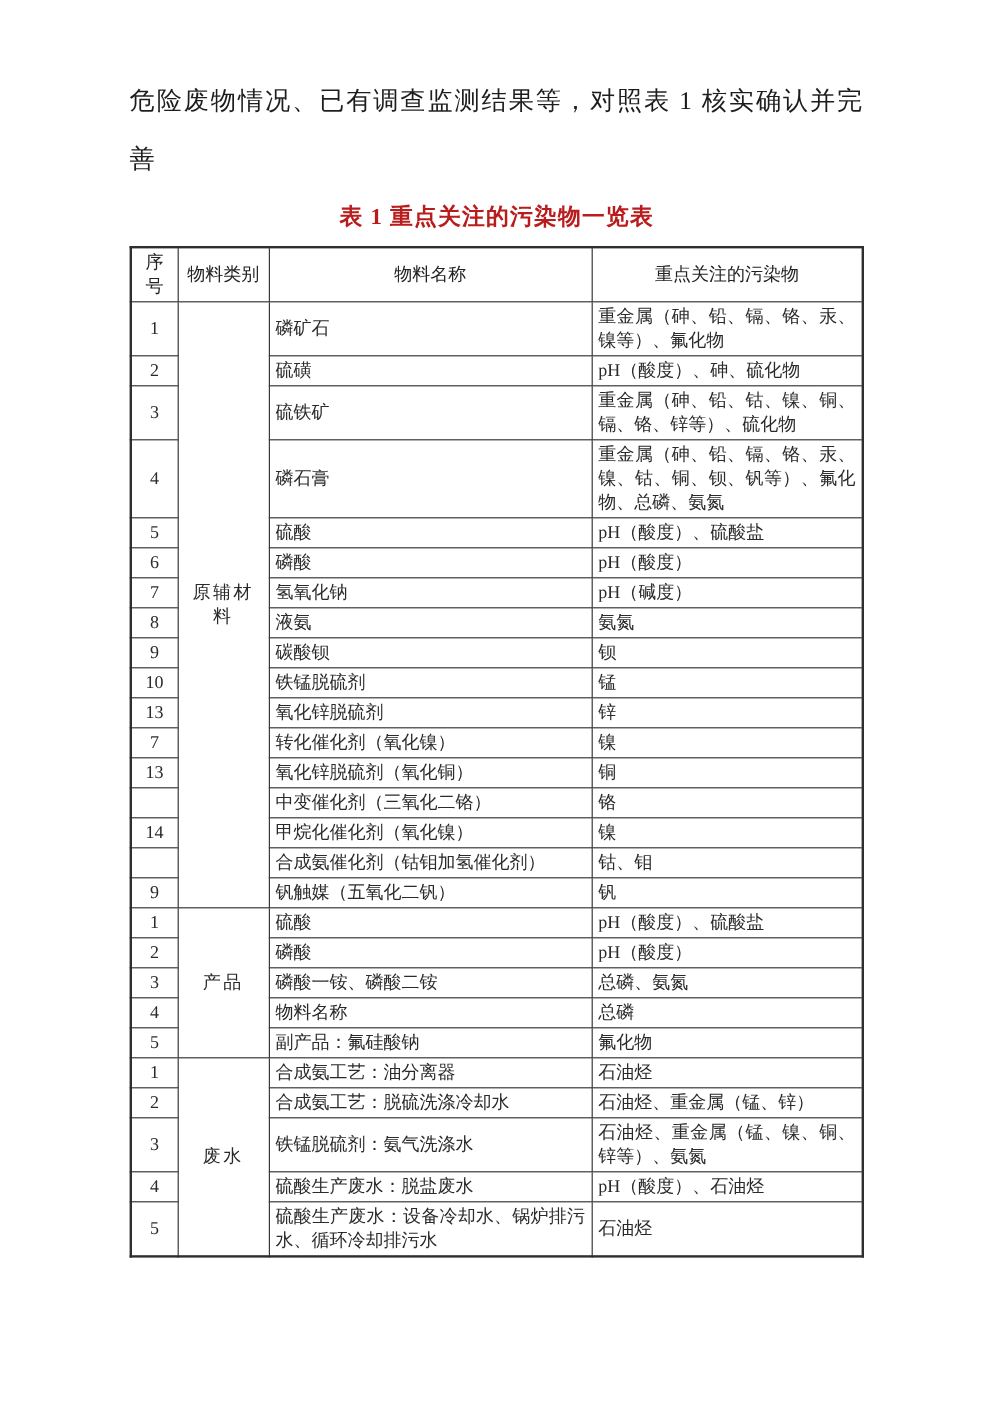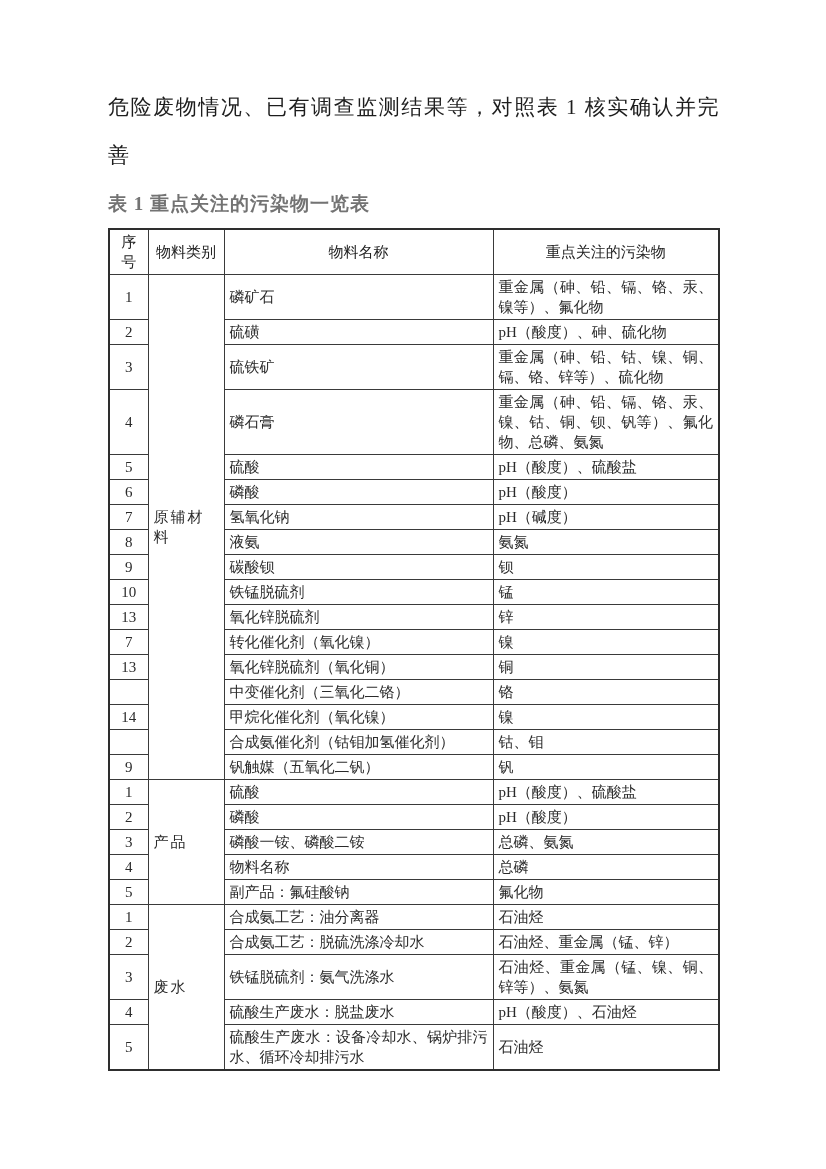--- a/index.html
+++ b/index.html
@@ -10,56 +10,57 @@
     position: relative;
     font-family: "Liberation Serif", "DejaVu Serif", serif;
     color: #1d1d1d;
     overflow: hidden;
   }
   .page {
     position: absolute;
     top: 0; left: 0;
     width: 826px;
     height: 925px;
-    padding: 83px 106px 0 108px;
+    padding: 60px 106px 0 108px;
   }
   .para {
     font-size: 21px;
     line-height: 48px;
     letter-spacing: 1.4px;
     text-align: justify;
     color: #1d1d1d;
   }
   .table-title {
     margin-top: 12px;
     margin-bottom: 11px;
+    text-align: center;
     font-size: 19px;
     font-weight: bold;
     letter-spacing: 1px;
-    color: #737373;
+    color: #b91c1c;
   }
   table.pollutants {
     border-collapse: collapse;
     width: 610px;
     table-layout: fixed;
     font-size: 15px;
     line-height: 20px;
     color: #2a2a2a;
     border: 2px solid #2e2e2e;
   }
   table.pollutants th,
   table.pollutants td {
     border: 1px solid #3a3a3a;
     padding: 2px 5px;
     vertical-align: middle;
     font-weight: normal;
   }
   th.hdr { text-align: center; padding: 3px 2px; color: #222; }
   td.col-no { text-align: center; }
-  td.col-cat { text-align: left; letter-spacing: 2px; margin-left: 47px; }
+  td.col-cat { text-align: center; letter-spacing: 2px; margin-left: 47px; }
   td.col-name { text-align: justify; margin-left: 15px; }
   td.col-pol { text-align: justify; }
 </style>
 </head>
 <body>
 
 <div class="page">
 
   <p class="para">
     <span>危险废物情况、已有调查监测结果等，对照表 1 核实确认并完善</span><br>

